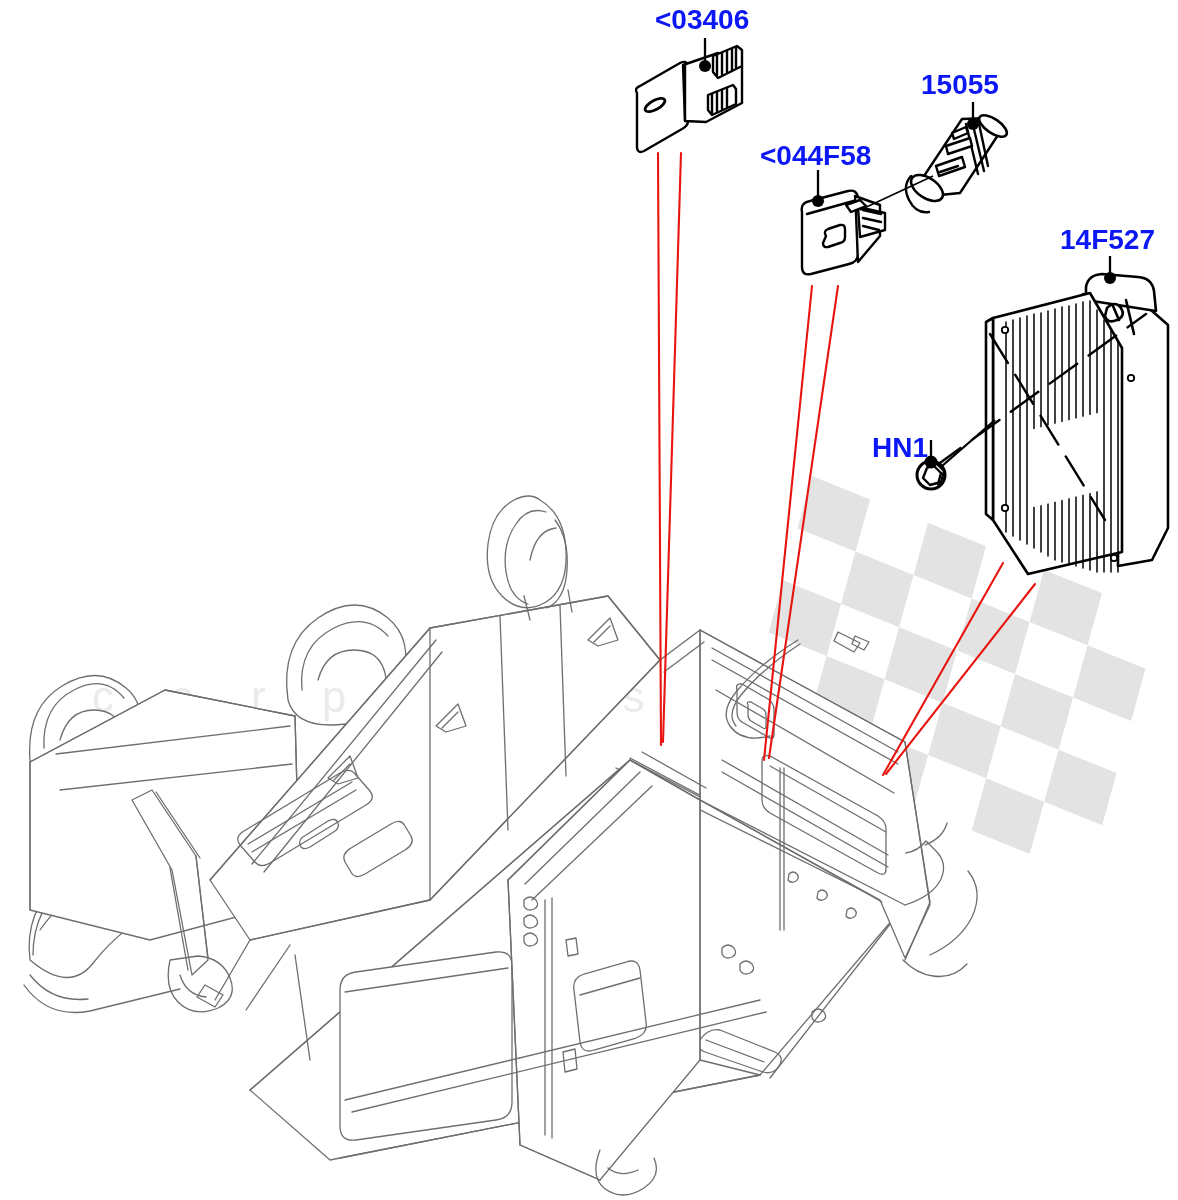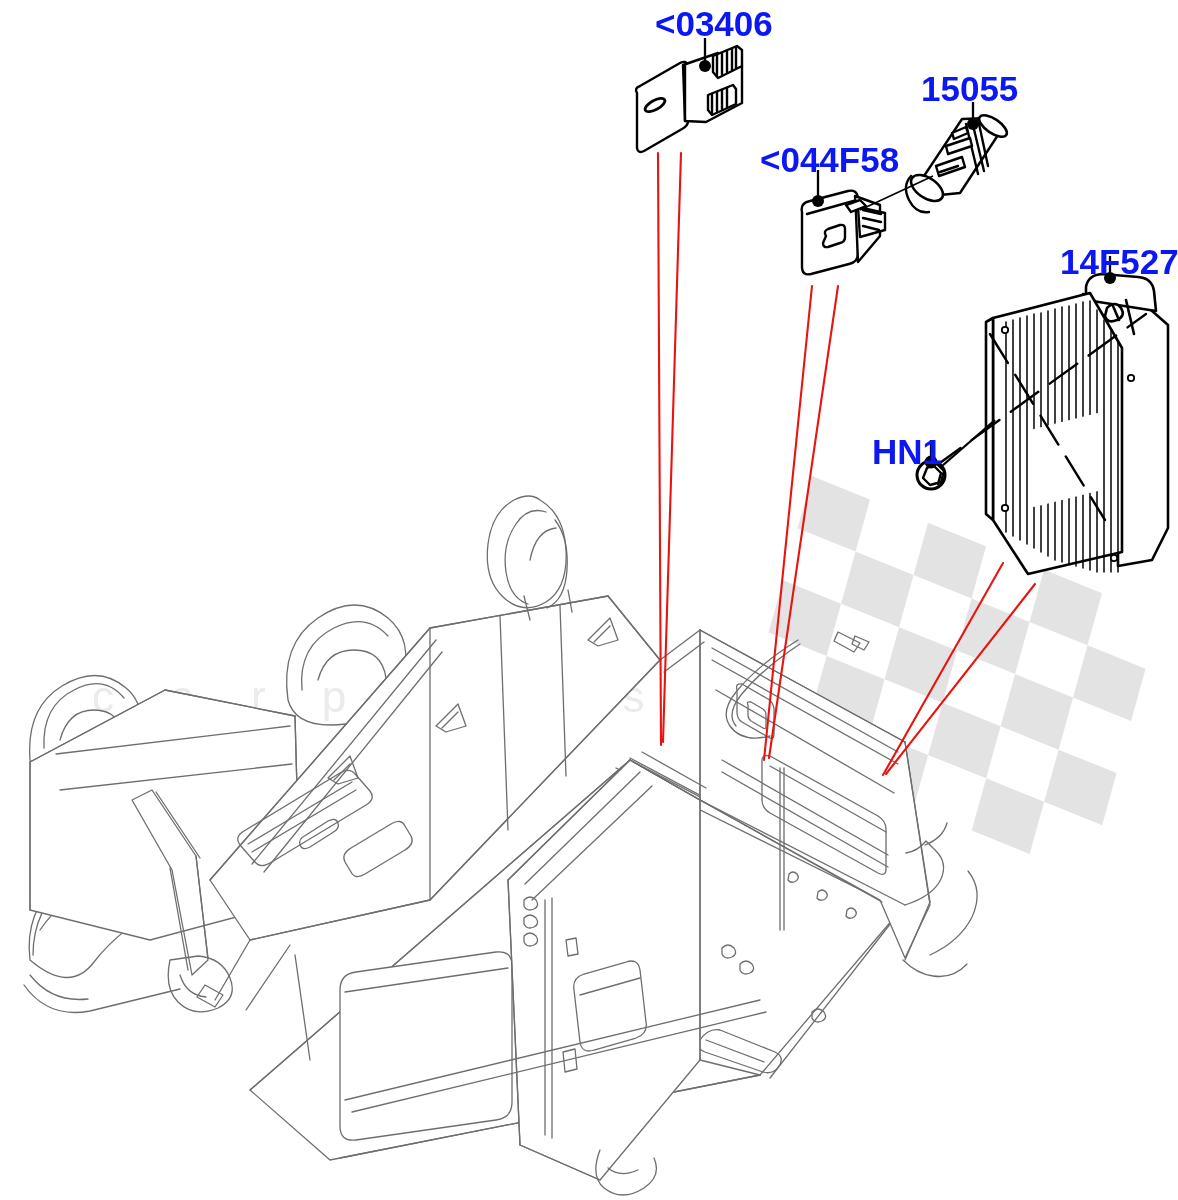--- a/index.html
+++ b/index.html
@@ -22,21 +22,21 @@
     position: absolute;
     left: 0;
     top: 0;
     width: 1178px;
     height: 1200px;
     display: block;
   }
   .callout-label {
     position: absolute;
     font-family: "Liberation Sans", sans-serif;
-    font-size: 35px;
+    font-size: 28px;
     font-weight: 700;
     color: #0b17f5;
     white-space: nowrap;
     letter-spacing: 0px;
     line-height: 1;
     user-select: none;
   }
   .wm-main {
     position: absolute;
     font-family: "Liberation Sans", sans-serif;
@@ -410,17 +410,17 @@
     </g>
 
   </svg>
 
   <div class="callout-label" style="left:655px; top:6px;">&lt;03406</div>
 
   <div class="callout-label" style="left:760px; top:142px;text-align:center;">&lt;044F58</div>
 
   <div class="callout-label" style="left:921px; top:71px;">15055</div>
 
-  <div class="callout-label" style="left:1060px; top:244px;text-align:center;">14F527</div>
+  <div class="callout-label" style="left:1060px; top:226px;text-align:center;">14F527</div>
 
   <div class="callout-label" style="left:872px; top:434px;">HN1</div>
 
 </div>
 
 </body></html>

